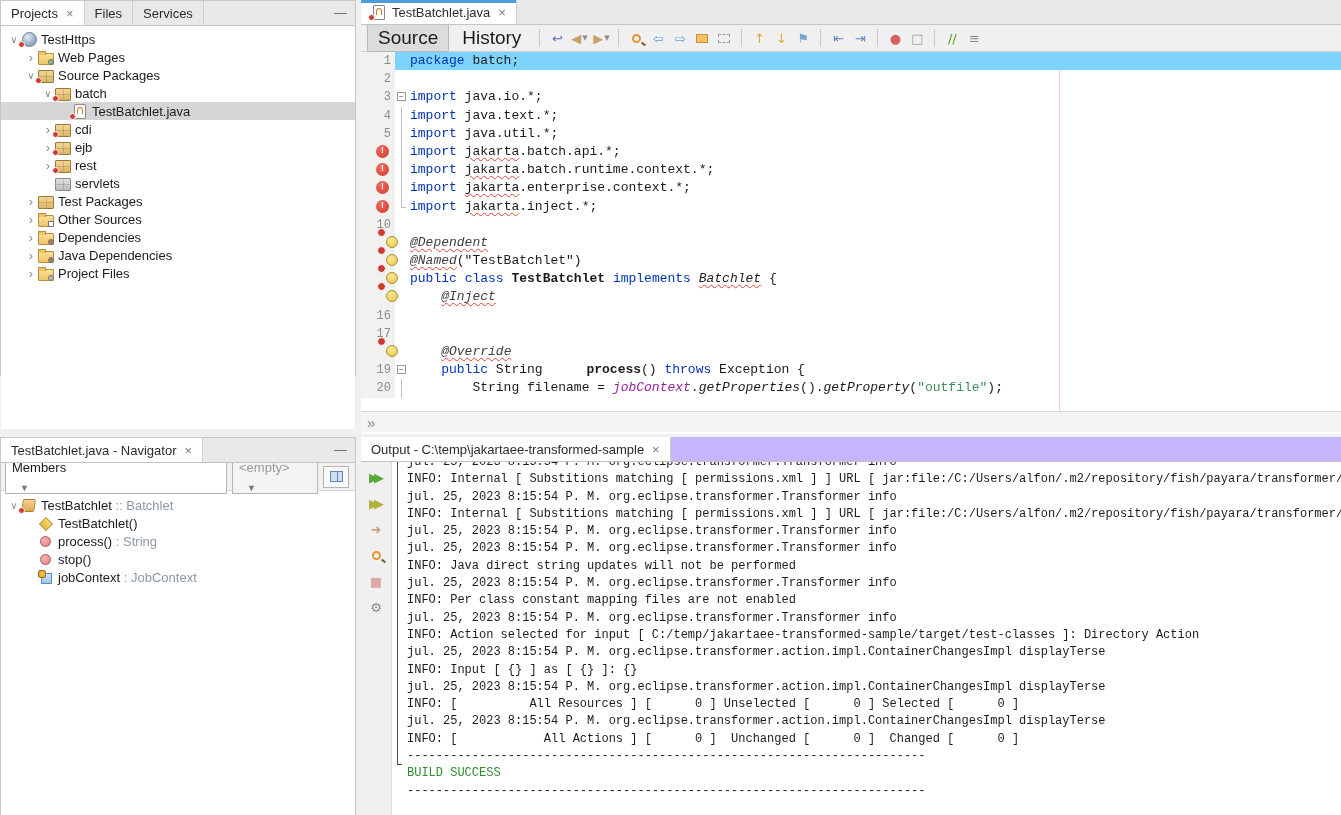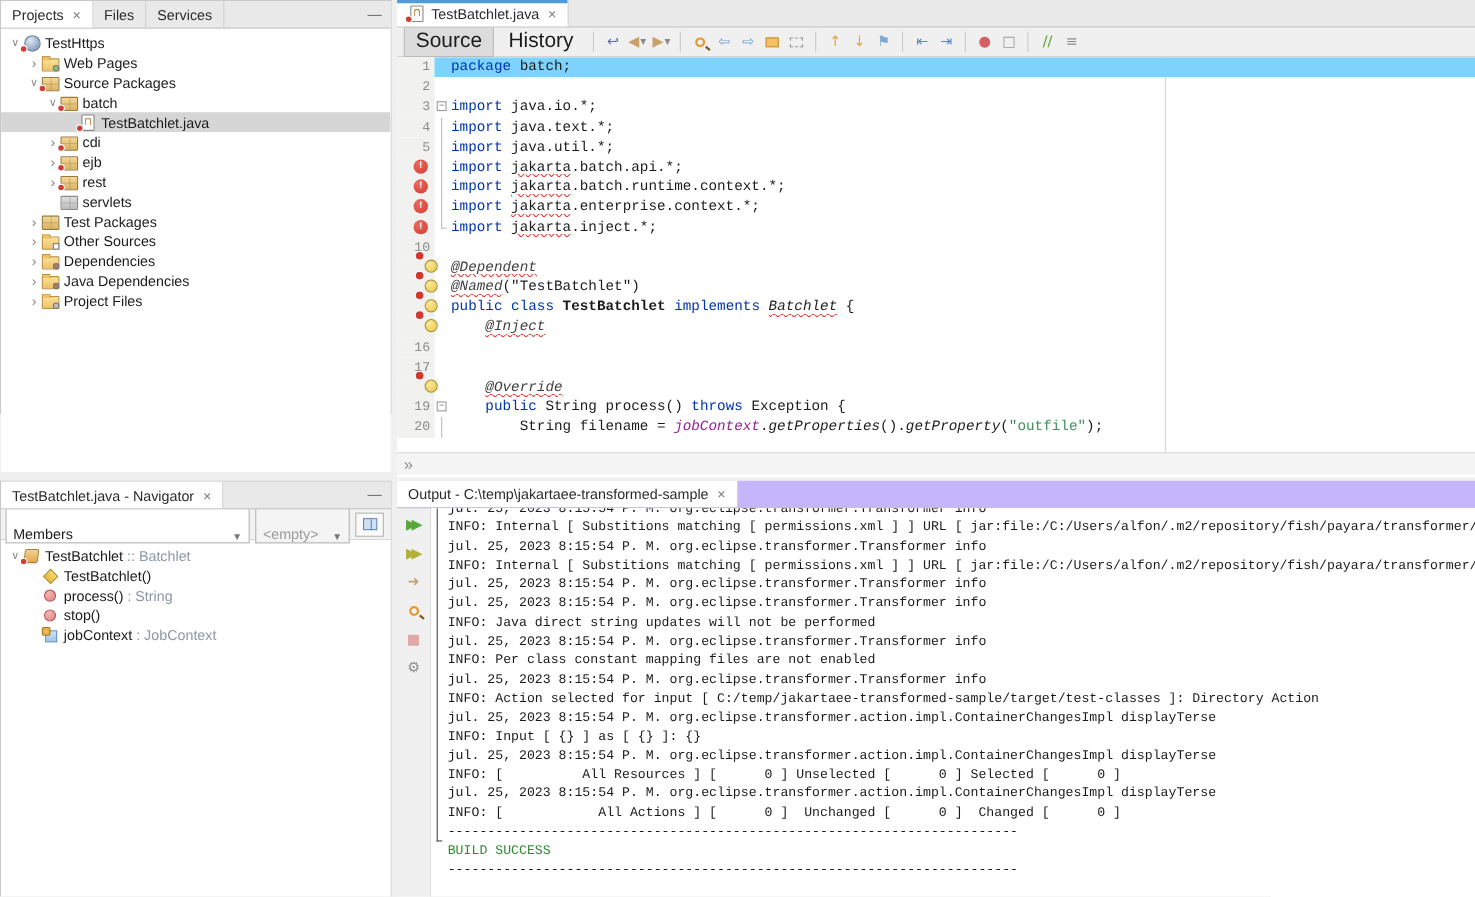--- a/index.html
+++ b/index.html
@@ -63,21 +63,21 @@
   .i-field::before { content:""; position:absolute; left:3px; top:3px; width:9px; height:9px;
     background:linear-gradient(#cfe3f6,#9fc3e8); border:1px solid #5f8fc0; }
   .i-field::after { content:""; position:absolute; left:0px; top:0px; width:6px; height:6px;
     background:radial-gradient(#f5c85f,#d99b28); border:1px solid #9c741f; border-radius:2px; }
 
   
   #nav-panel { left:0; top:437px; width:356px; height:378px; }
   .nav-toolbar { height:28px; background:#f2f2f2; border-bottom:1px solid #d6d6d6;
     display:flex; align-items:center; padding:0 4px; gap:5px; }
   .combo { height:35px; background:#fff; border:1px solid #b4b4b4; display:flex;
-    align-items:flex-end; padding:0 6px; font-size:13px; justify-content:space-between; }
+    align-items:flex-start; padding:0 6px; font-size:13px; justify-content:space-between;flex-direction:column; }
   .combo .arrow { color:#777; font-size:9px; margin-left:8px; }
   .combo.disabled { color:#9a9a9a; background:#f4f4f4; }
   .sqbtn { width:26px; height:22px; border:1px solid #b4b4b4; background:#fafafa;
     display:flex; align-items:center; justify-content:center; }
   .sqbtn .cols { width:13px; height:11px; border:1px solid #5f86b5;
     background:linear-gradient(#5f86b5,#5f86b5) 6px 0/1px 11px no-repeat, linear-gradient(#cfe0f1,#cfe0f1); }
 
   
   #editor-panel { left:361px; top:0; width:980px; height:434px; border:none; background:#fff; }
   #editor-panel .tabbar { border-bottom:1px solid #c4c4c4; }
@@ -115,21 +115,21 @@
   .foldbox { position:absolute; left:2px; top:4px; width:9px; height:9px; border:1px solid #9a9a9a;
     background:#fff; font-size:8px; line-height:7px; text-align:center; color:#555; z-index:2; }
   .foldline { position:absolute; left:6px; top:0; bottom:0; width:1px; background:#bdbdbd; }
   .foldend { position:absolute; left:6px; top:0; height:10px; width:5px;
     border-left:1px solid #bdbdbd; border-bottom:1px solid #bdbdbd; }
 
   
   .kw { color:#0033b3; } .pl { color:#1b1b1b; }
   .str { color:#3f8f5a; }
   .fld { color:#98209a; } .fldi { color:#98209a; font-style:italic; }
-  .cls { font-weight:bold; } .mth { font-weight:normal; } .itl { font-style:italic; }
+  .cls { font-weight:bold; } .mth { font-weight:bold;margin-left:36px; } .itl { font-style:italic; }
   .wavy { text-decoration-line:underline; text-decoration-style:wavy;
     text-decoration-color:#e0443a; text-decoration-thickness:1px; text-underline-offset:2px; }
   .ann { color:#3f3f3f; font-style:italic; }
   .typ { font-style:italic; }
 
   .crumbstrip { height:21px; background:#f4f4f4; border-top:1px solid #d5d5d5;
     display:flex; align-items:center; padding-left:6px; color:#8a8a8a; font-size:13px; }
 
   
   #output-panel { left:361px; top:437px; width:980px; height:378px; border:none; background:#fff; }

